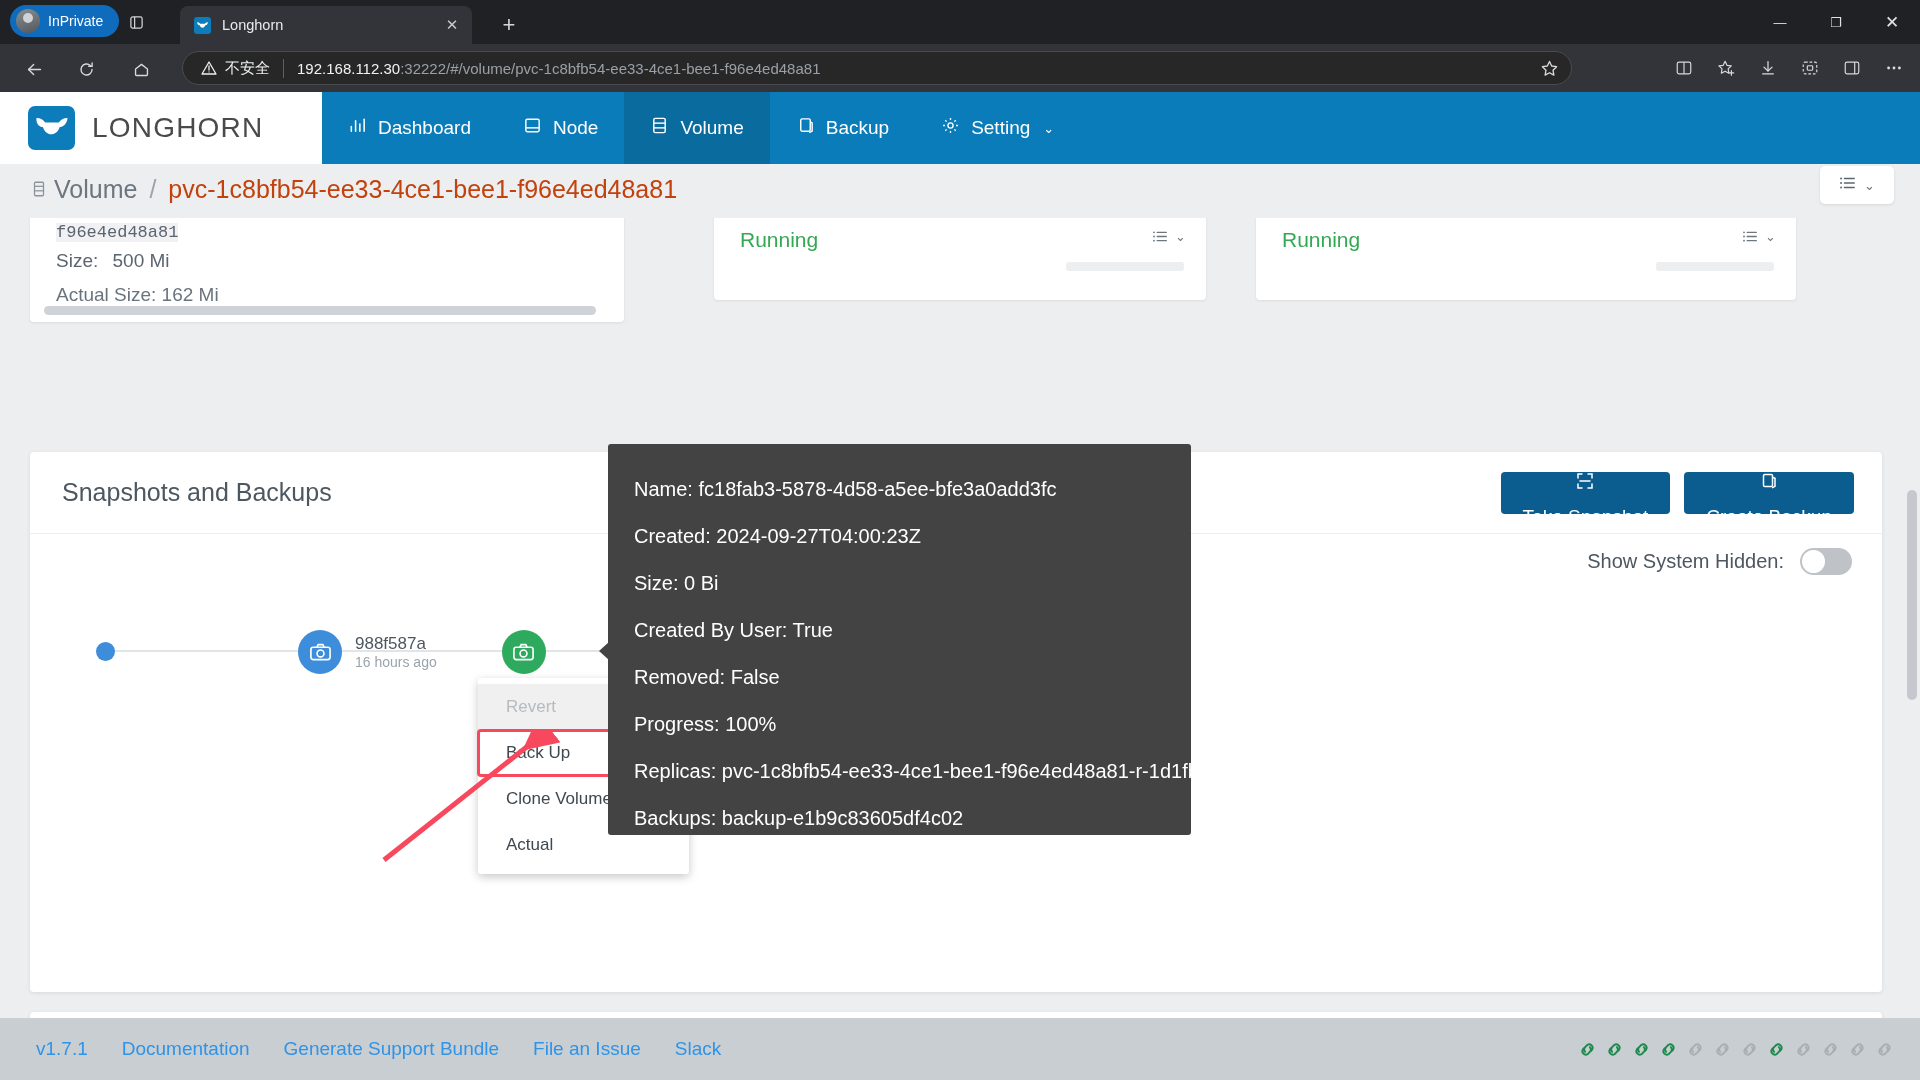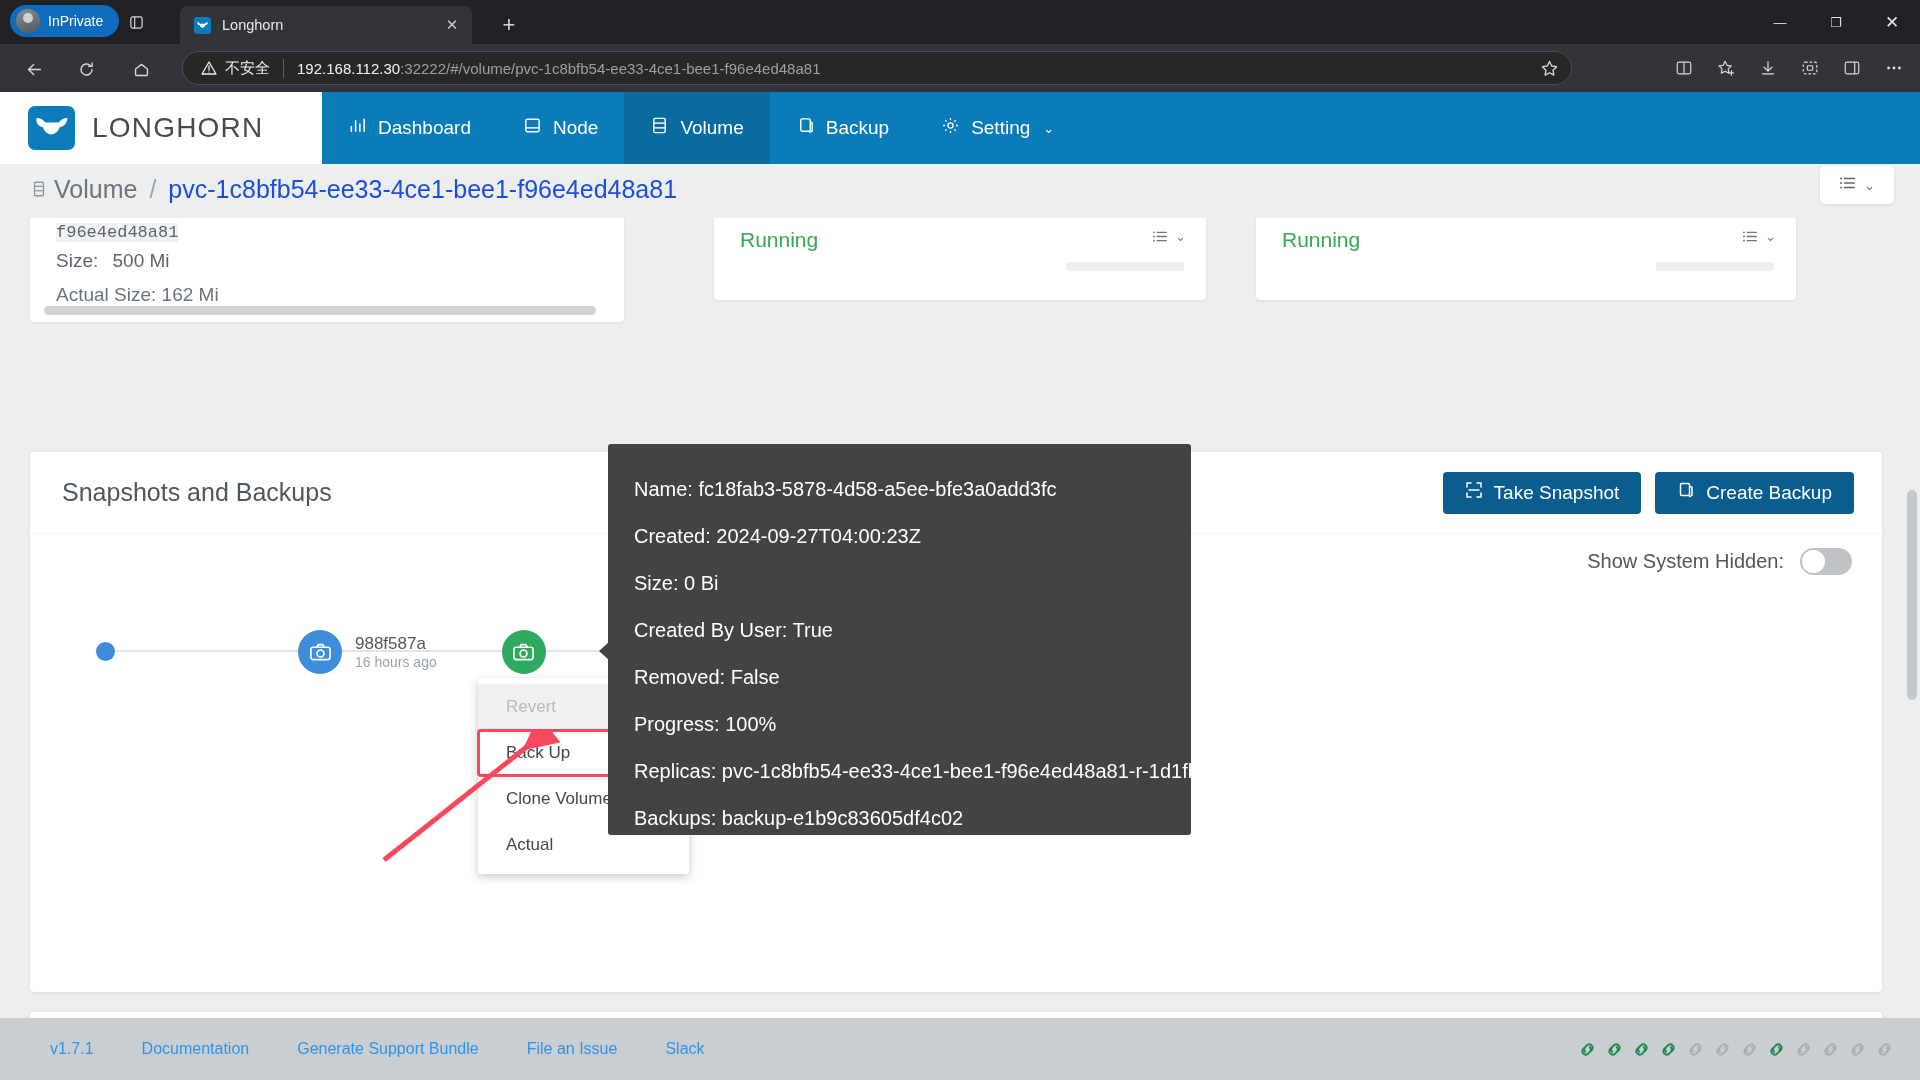--- a/index.html
+++ b/index.html
@@ -144,21 +144,21 @@
   
   .crumb-row {
     position: absolute; top: 72px; left: 0; width: 1920px; height: 56px;
   }
   .crumb {
     position: absolute; left: 30px; top: 11px;
     font-size: 25px; color: #6b7680; display: flex; align-items: center; gap: 4px;
   }
   .crumb svg { width: 18px; height: 18px; margin-right: 2px; }
   .crumb .sep { color: #9aa4ad; margin: 0 8px; }
-  .crumb .crumb-current { color: #1d4ed8; }
+  .crumb .crumb-current { color: #c2410c; }
   .crumb-actions {
     position: absolute; right: 26px; top: 2px;
     width: 74px; height: 38px; background: #fff; border-radius: 5px;
     display: flex; align-items: center; justify-content: center; gap: 7px;
     box-shadow: 0 1px 3px rgba(0,0,0,.10);
   }
   .crumb-actions svg { width: 18px; height: 16px; color: #5c656e; }
   .crumb-actions .cv { color: #6a737c; font-size: 13px; }
 
   
@@ -204,20 +204,21 @@
     height: 82px; border-bottom: 1px solid #eceef0;
     display: flex; align-items: center; padding: 0 28px 0 32px;
   }
   .panel-title { font-size: 25px; color: #4d5760; }
   .panel-head-btns { margin-left: auto; display: flex; gap: 14px; }
   .btn-primary {
     background: #0b5c8f; color: #fff; border: none; border-radius: 4px;
     height: 42px; padding: 0 22px; font-size: 19px;
     display: flex; align-items: center; gap: 11px;
     font-family: "Liberation Sans", sans-serif;
+    flex-direction: column;
   }
   .btn-primary svg { width: 18px; height: 18px; }
 
   .toggle-row {
     position: absolute; right: 30px; top: 96px;
     display: flex; align-items: center; gap: 16px;
   }
   .toggle-label { font-size: 20px; color: #4d5760; }
   .toggle-switch {
     width: 52px; height: 27px; border-radius: 14px; background: #bfc3c7;
@@ -300,21 +301,21 @@
     position: absolute; right: 3px; top: 270px; width: 10px; height: 210px;
     background: #c5c9cd; border-radius: 6px;
   }
 
   
   .footer {
     position: absolute; bottom: 0; left: 0; width: 1920px; height: 62px;
     background: #c9ced2; display: flex; align-items: center;
   }
   .footer-links { display: flex; align-items: center; gap: 34px; padding-left: 36px; }
-  .footer-link { color: #2f93e8; font-size: 16px; margin-left: 14px; }
+  .footer-link { color: #2f93e8; font-size: 19px; }
   .footer-icons { margin-left: auto; display: flex; gap: 4px; padding-right: 24px; }
   .footer-icons svg { width: 23px; height: 23px; }
 </style>
 </head>
 <body>
 
 <div class="browser-titlebar">
   <div class="inprivate-pill">
     <span class="inprivate-avatar"></span>
     <span>InPrivate</span>

